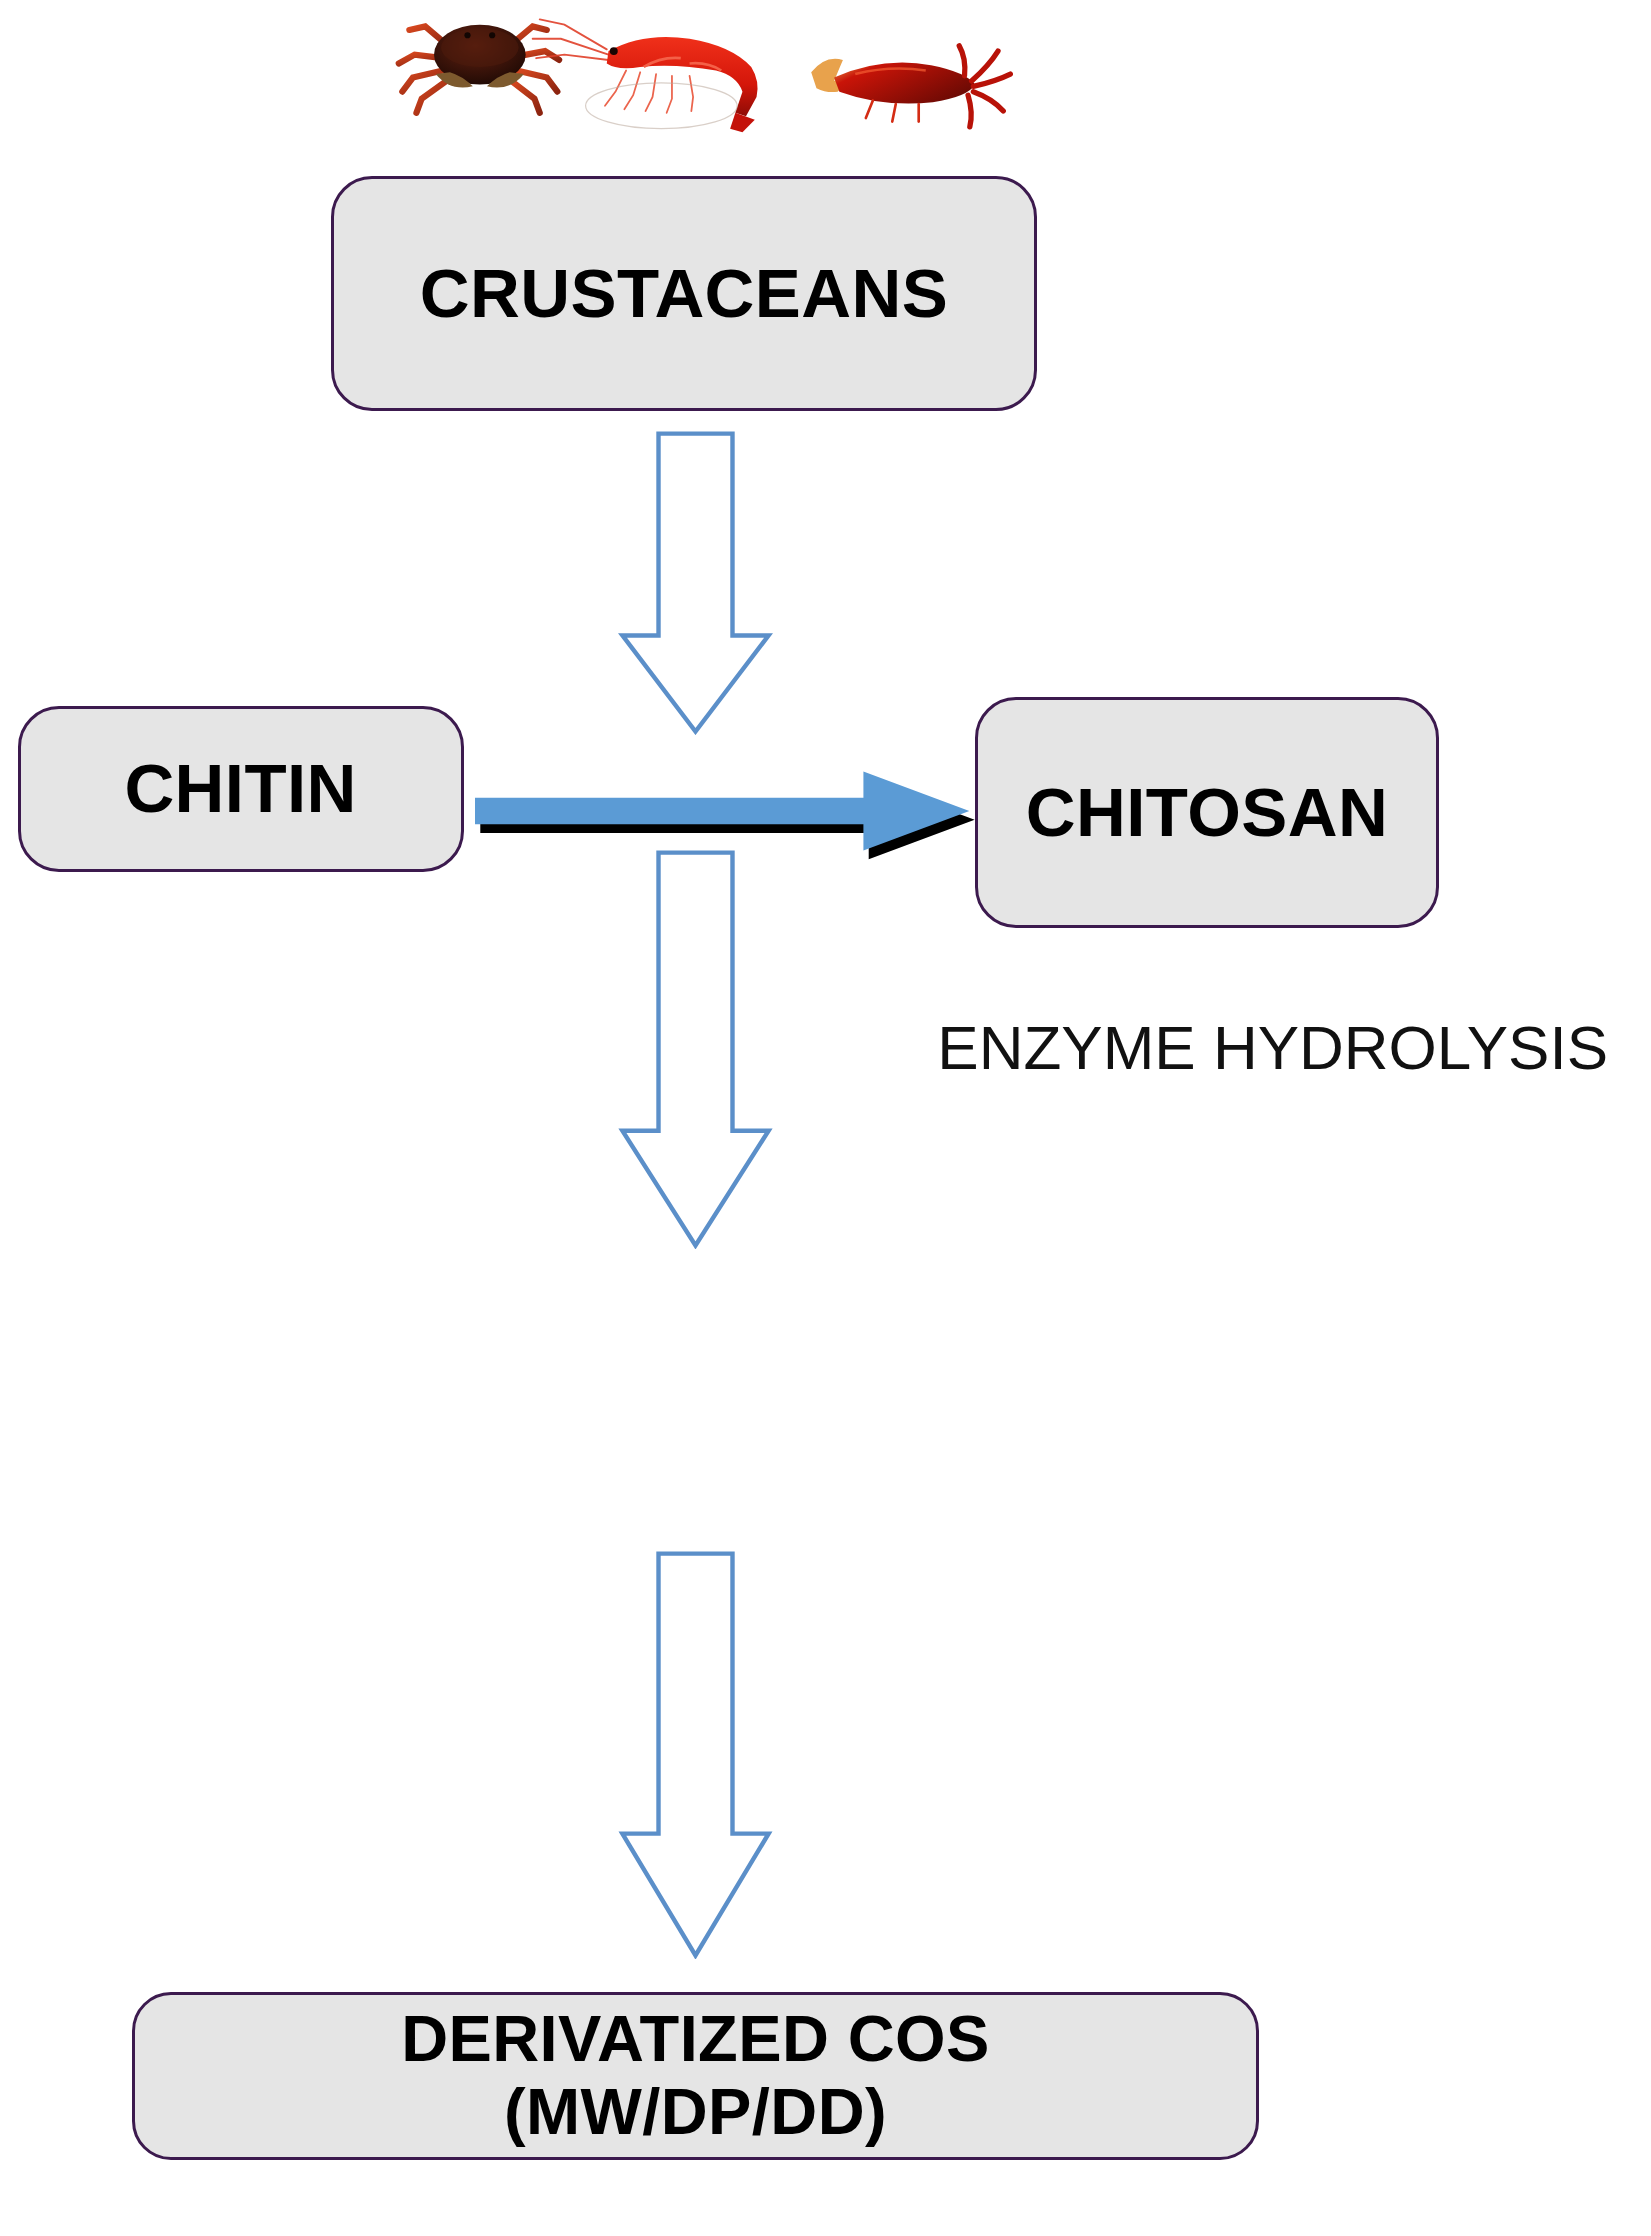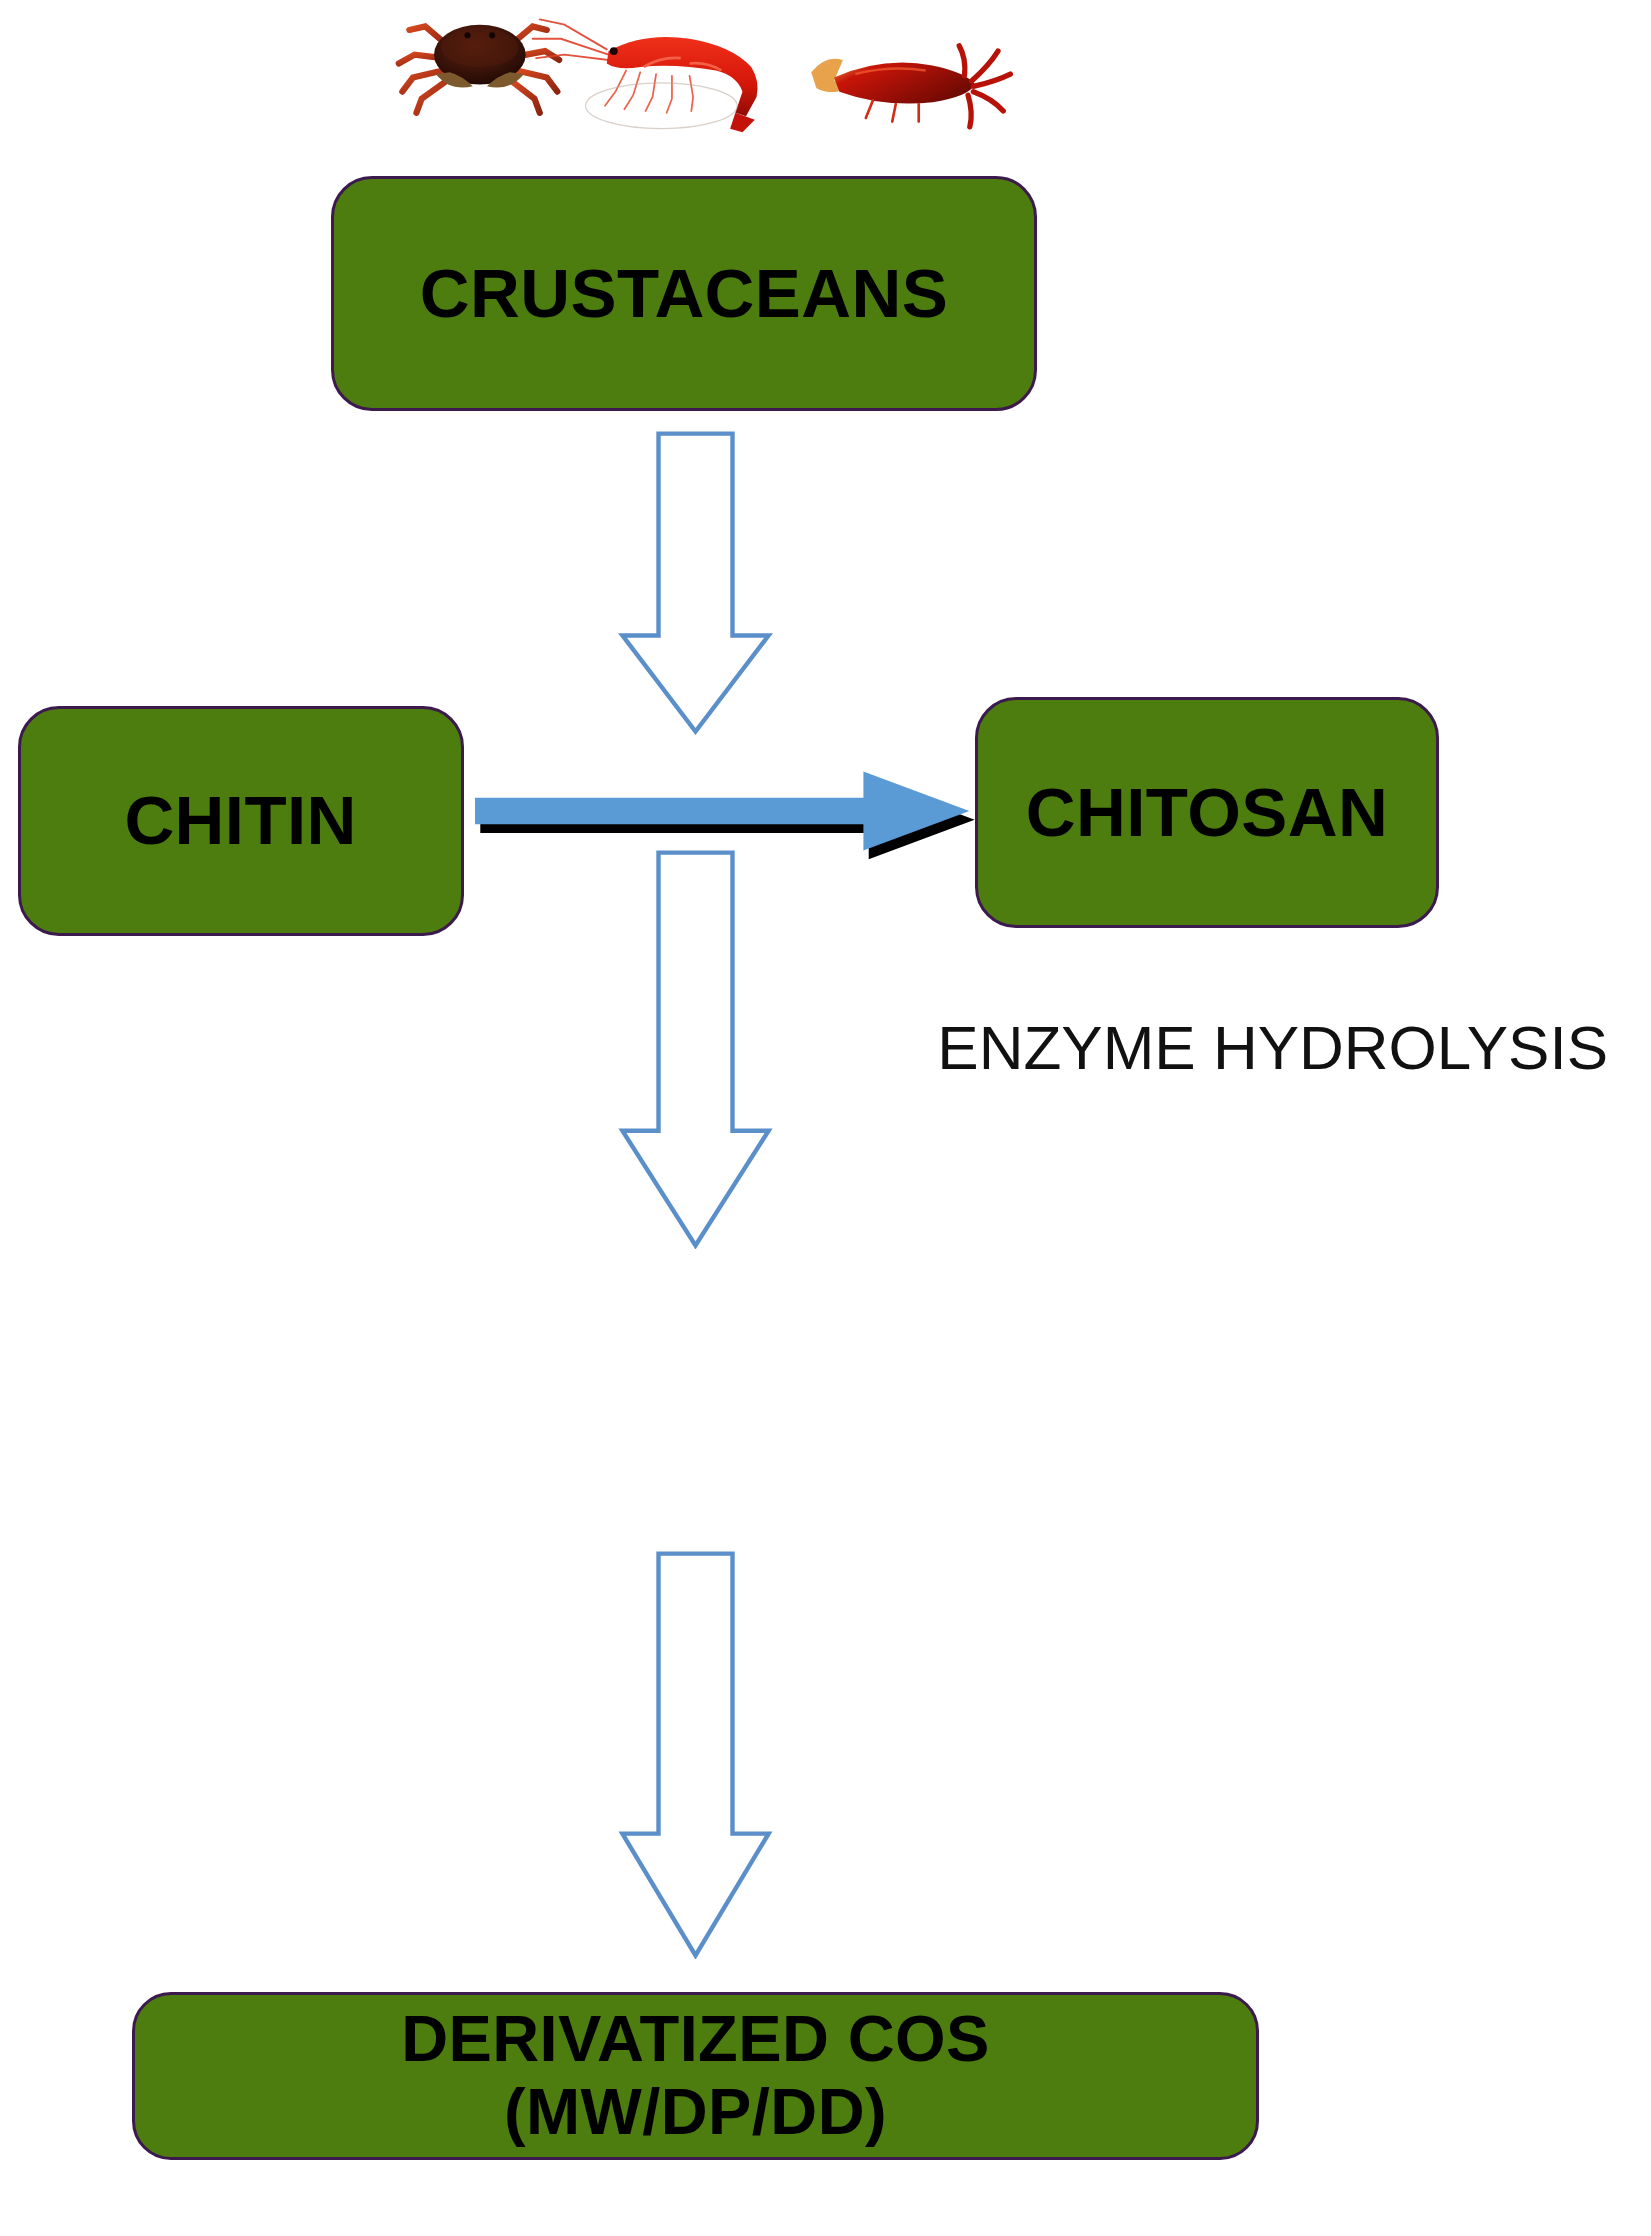--- a/index.html
+++ b/index.html
@@ -17,38 +17,38 @@
     background: #ffffff;
     overflow: hidden;
   }
 
   
   .box {
     position: absolute;
     box-sizing: border-box;
     border: 3.5px solid #3c1a4e;
     border-radius: 41px;
-    background: #4d7c0f;
+    background: #e5e5e5;
     display: flex;
     align-items: center;
     justify-content: center;
     text-align: center;
     color: #000000;
     font-weight: bold;
     letter-spacing: 0.4px;
     line-height: 1.12;
   }
   .box .box-text { display: block; width: 100%; }
 
   #box-crustaceans {
     left: 331px; top: 176px; width: 706px; height: 235px;
     font-size: 69px;
   }
   #box-chitin {
-    left: 17.6px; top: 706px; width: 446px; height: 230px;
+    left: 17.6px; top: 706px; width: 446px; height: 166px;
     font-size: 69px;
   }
   #box-chitosan {
     left: 975px; top: 697px; width: 464px; height: 231px;
     font-size: 69px;
   }
   #box-cos {
     left: 93px; top: 1290px; width: 1213px; height: 212px;
     font-size: 65px;
     border-radius: 37px;

